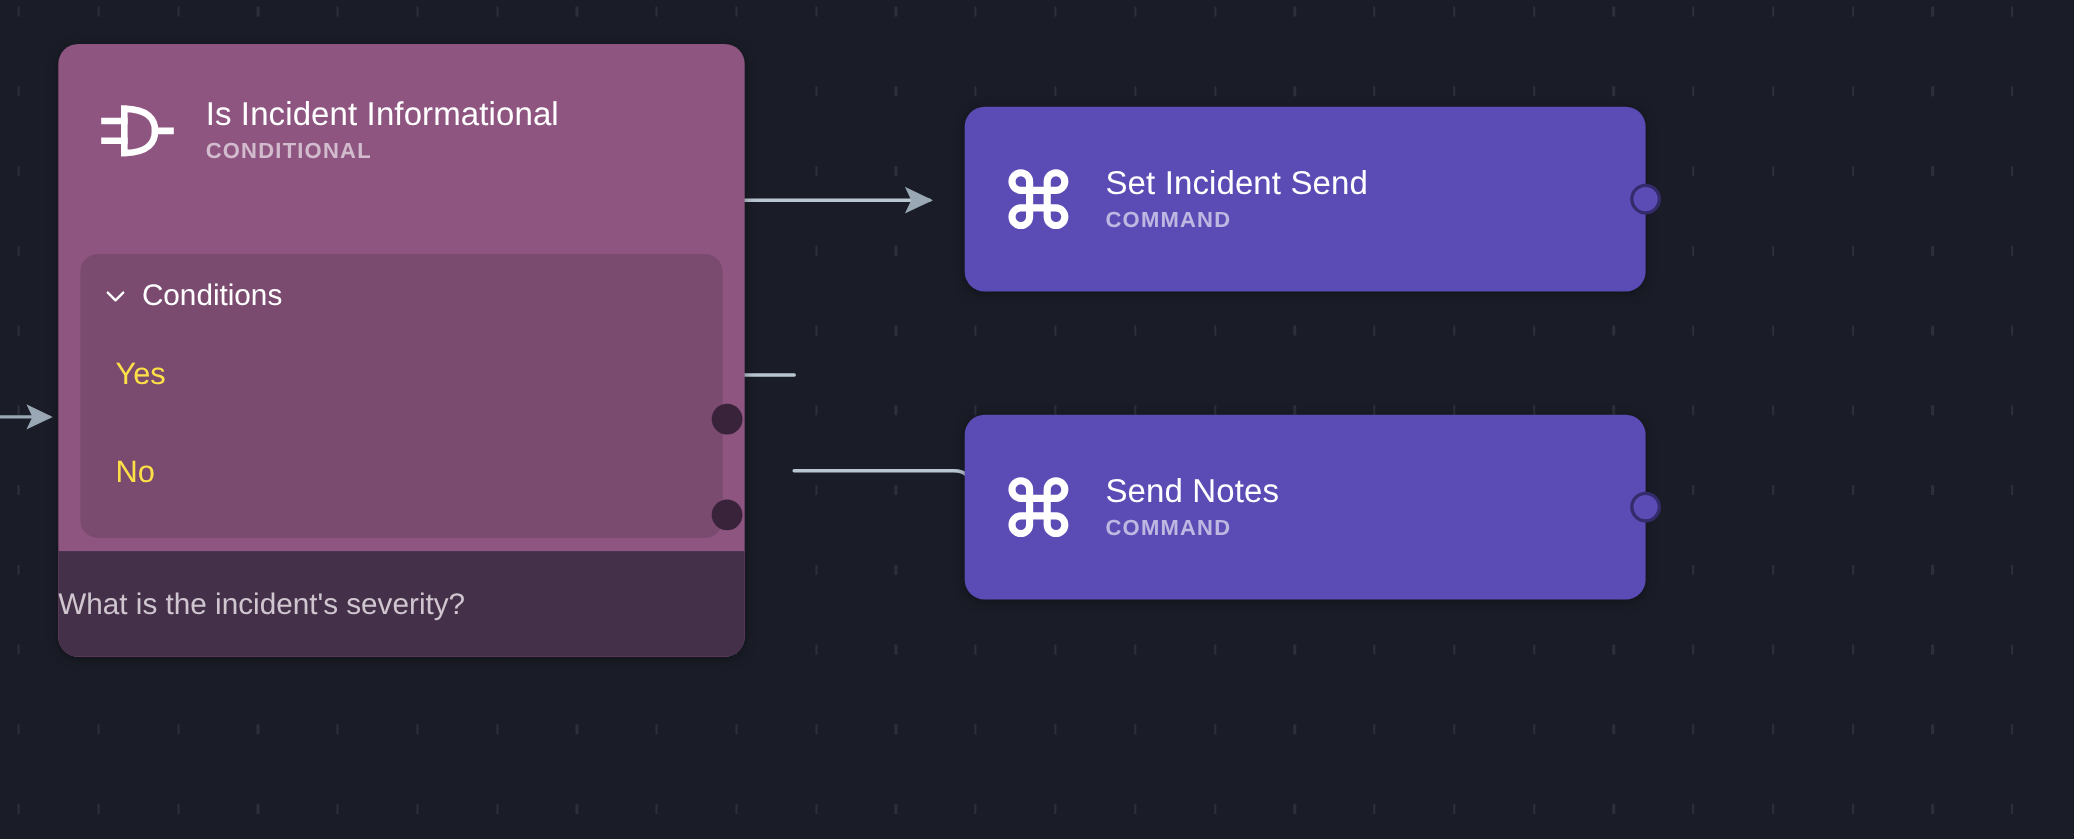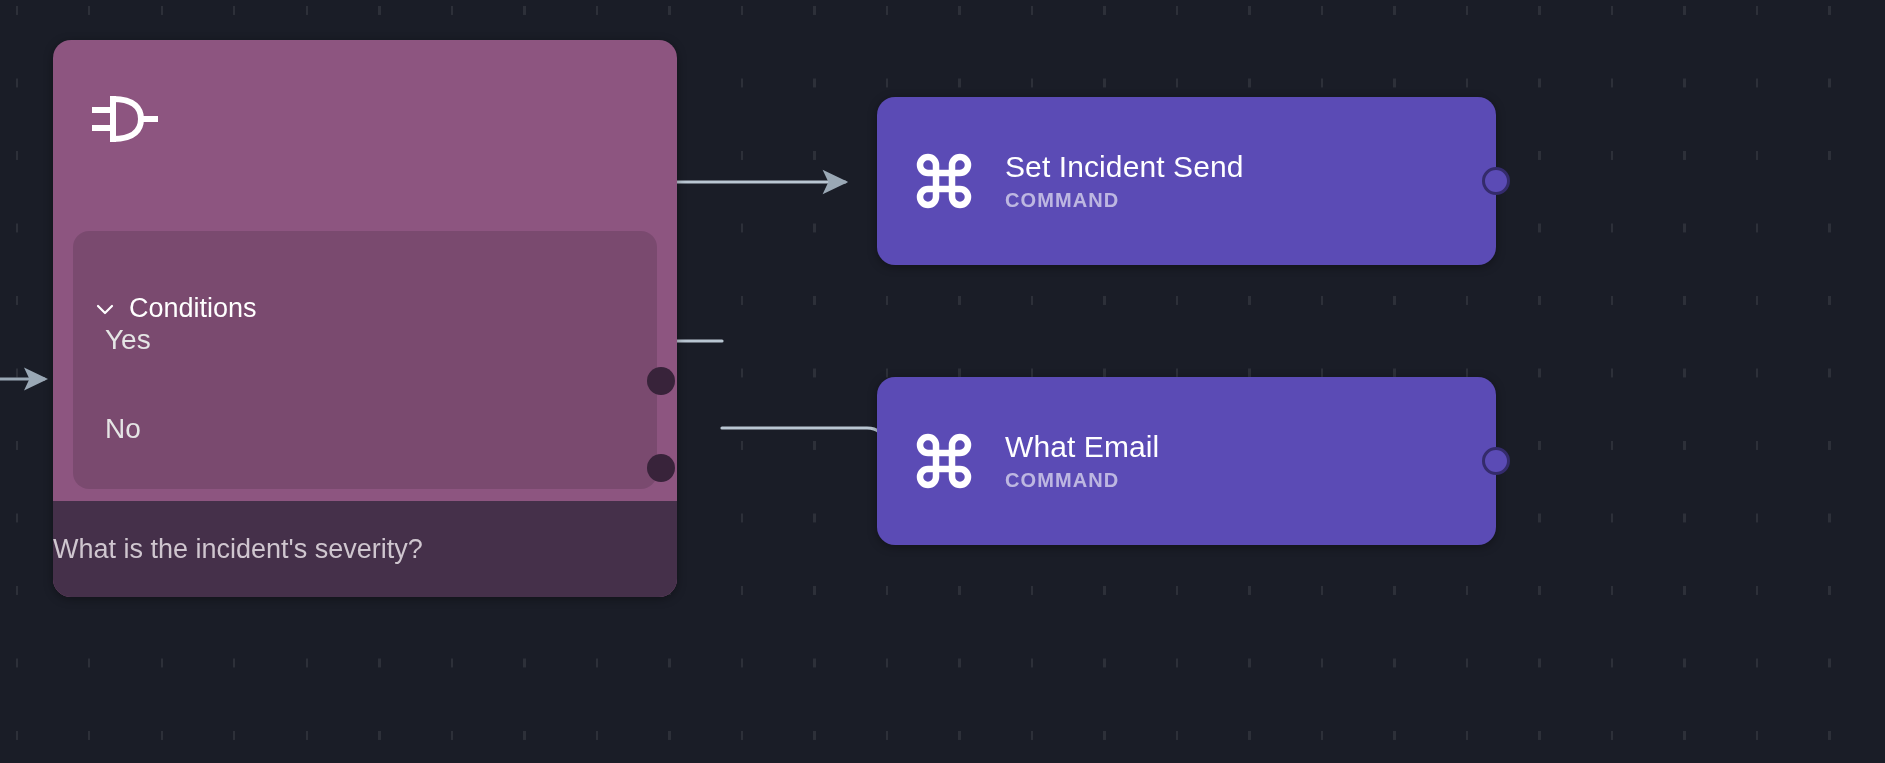--- a/index.html
+++ b/index.html
@@ -69,29 +69,28 @@
   .conditions-panel {
     position:absolute;
     left:20px; top:191px;
     width:584px; height:258px;
     background:rgba(0,0,0,0.13);
     border-radius:16px;
   }
   .conditions-head {
     display:flex; align-items:center; gap:14px;
     padding:22px 0 0 22px;
-    margin-top:40px;
   }
   .chev { width:20px; height:20px; flex:none; }
   .conditions-label {
     font-size:27px; color:#fff; font-weight:400;
   }
   .cond-row {
     position:absolute; left:32px;
-    font-size:28px; color:#e5e5e5;
+    font-size:28px; color:#fde047;
   }
   #cond-row-yes { top:93px; }
   #cond-row-no  { top:182px; }
 
   .port {
     position:absolute;
     width:28px; height:28px;
     border-radius:50%;
     background:#38233a;
   }
@@ -171,20 +170,24 @@
         <svg width="72" height="72" viewBox="0 0 72 72" aria-hidden="true">
           <g fill="none" stroke="#ffffff" stroke-width="6" stroke-linecap="square" stroke-linejoin="miter">
             <path d="M26,16 L26,56"></path>
             <path d="M26,16 C48,16 54,26 54,36 C54,46 48,56 26,56"></path>
             <path d="M8,27 L26,27"></path>
             <path d="M8,45 L26,45"></path>
             <path d="M54,36 L68,36"></path>
           </g>
         </svg>
       </span>
+      <span class="cond-title-wrap">
+        <span class="node-title">Is Incident Informational</span>
+        <span class="node-subtitle">CONDITIONAL</span>
+      </span>
     </div>
 
     <div class="conditions-panel">
       <div class="conditions-head">
         <span class="chev">
           <svg width="20" height="20" viewBox="0 0 20 20" aria-hidden="true">
             <path d="M3,7 L10,14 L17,7" fill="none" stroke="#ffffff" stroke-width="2.2" stroke-linecap="round" stroke-linejoin="round"></path>
           </svg>
         </span>
         <span class="conditions-label">Conditions</span>
@@ -232,19 +235,19 @@
         <g fill="none" stroke="#ffffff" stroke-width="6.5" stroke-linecap="round" stroke-linejoin="round">
           <path d="M23,23 L39,23 L39,39 L23,39 Z"></path>
           <path d="M23,23 L15,23 A8,8 0 1 1 23,15 Z"></path>
           <path d="M39,23 L47,23 A8,8 0 1 0 39,15 Z"></path>
           <path d="M23,39 L15,39 A8,8 0 1 0 23,47 Z"></path>
           <path d="M39,39 L47,39 A8,8 0 1 1 39,47 Z"></path>
         </g>
       </svg>
     </span>
     <span class="cmd-text">
-      <span class="node-title">What Email</span>
+      <span class="node-title">Send Notes</span>
       <span class="node-subtitle">COMMAND</span>
     </span>
     <span class="out-port"></span>
   </div>
 
 </div>
 
 </body></html>

